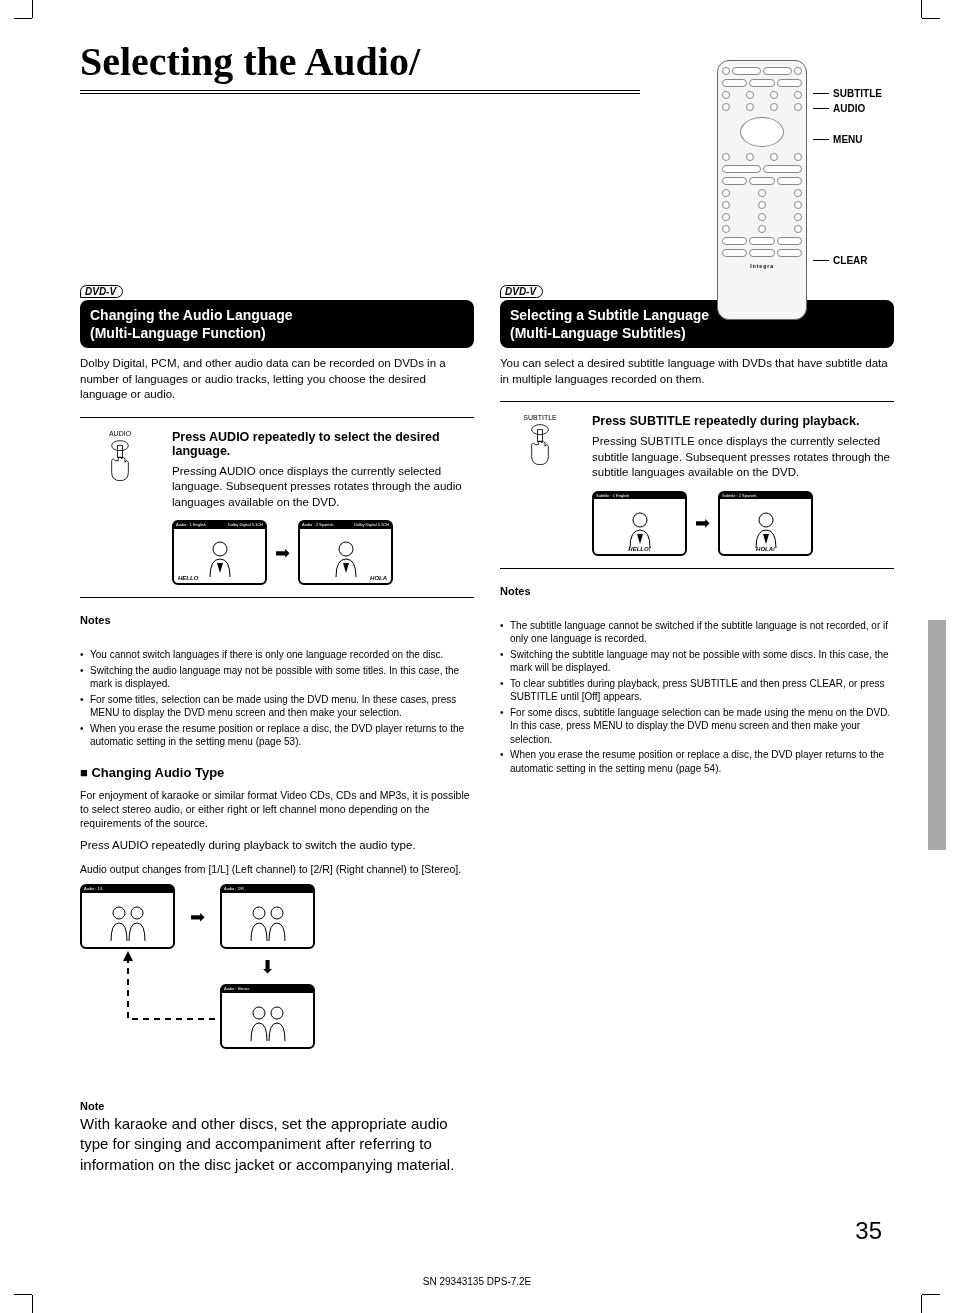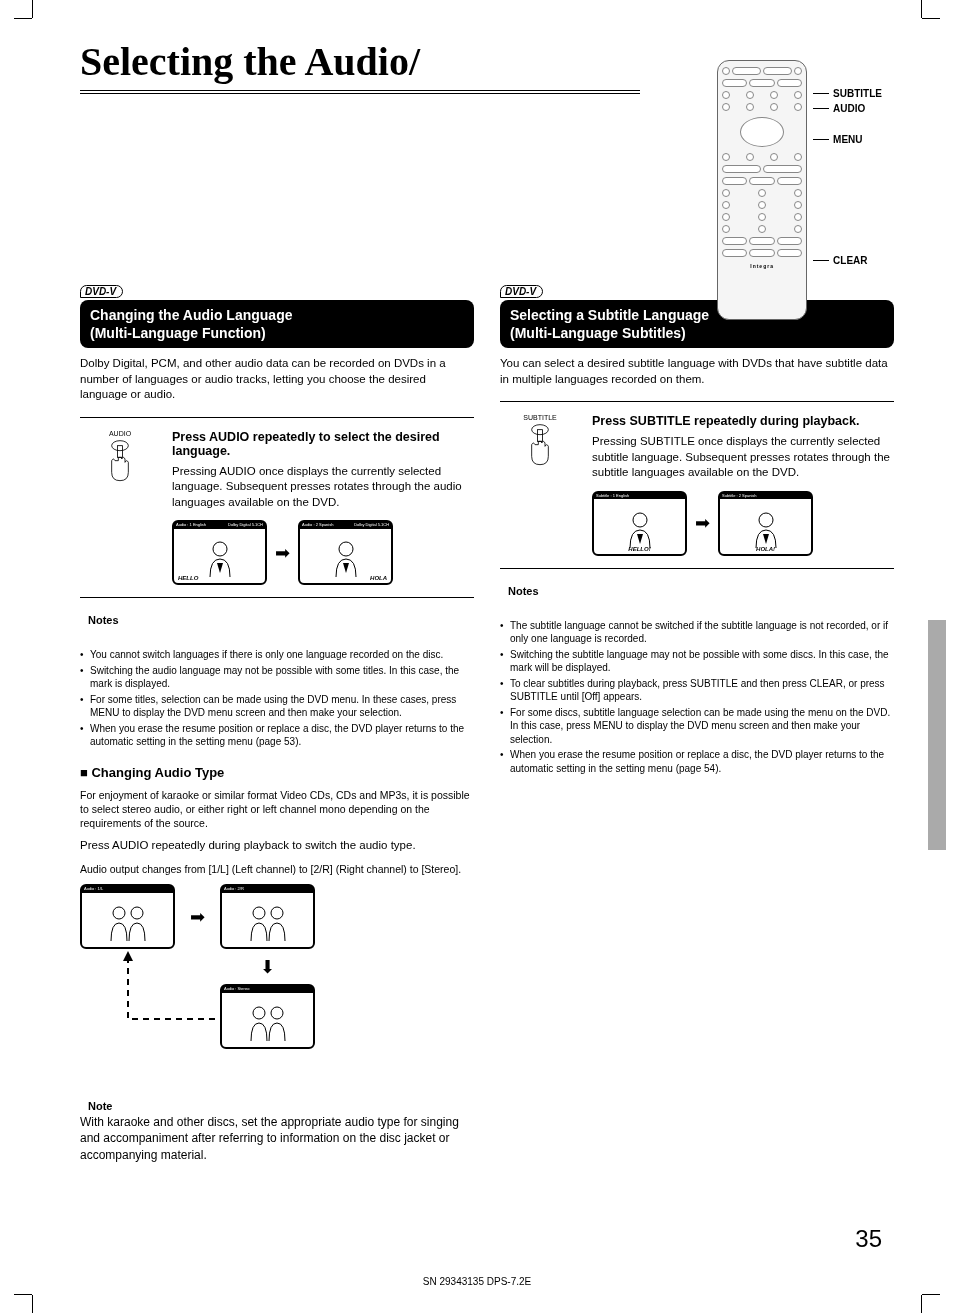--- a/index.html
+++ b/index.html
@@ -126,21 +126,21 @@
   }
   .tv-bar { background:#000; color:#fff; font-size:4px; padding:1px 2px; line-height:1.1; }
   .tv-bar .r { float:right; }
   .tv-person {
     position:absolute; bottom:4px; left:50%; transform:translateX(-50%);
     width:50px; height:40px;
   }
   .tv-label { position:absolute; font-size:6px; font-weight:bold; font-style:italic; }
   .arrow { font-size:18px; }
 
-  .notes-title { font-weight: bold; font-size: 11px; margin-top: 16px; margin-left: 8px; }
+  .notes-title { font-weight: bold; font-size: 11px; margin-top: 16px; }
   .notes-list { margin-top: 22px; padding-left: 0; }
   .notes-list li { font-size: 10px; line-height: 1.35; list-style: none; padding-left: 10px; position:relative; margin-bottom:2px; }
   .notes-list li::before { content:"•"; position:absolute; left:0; }
 
   .sub-heading { font-weight:bold; font-size:13px; margin-top:16px; }
   .sub-heading::before { content:"■ "; }
 
   .cycle-diagram { margin-top:8px; position:relative; width:320px; height:200px; }
   .cycle-diagram .tv { position:absolute; }
   .cycle-diagram .arrow-abs { position:absolute; font-size:18px; }
@@ -149,21 +149,21 @@
     position:absolute;
     right: 8px;
     top: 620px;
     width: 18px;
     height: 230px;
     background: #aaa;
   }
 
   .page-number {
     position:absolute;
-    bottom: 60px;
+    bottom: 68px;
     right: 72px;
     font-size: 24px;
   }
   .footer-code {
     position:absolute;
     bottom: 26px;
     left: 50%;
     transform: translateX(-50%);
     font-size: 10px;
   }
@@ -364,21 +364,21 @@
             <path d="M8 38 Q8 20 16 20 Q24 20 24 38 M26 38 Q26 20 34 20 Q42 20 42 38" fill="none" stroke="#000"></path>
           </svg>
       </div>
       <svg style="position:absolute;top:65px;left:40px;width:100px;height:100px">
         <path d="M8 8 L8 70 L95 70" fill="none" stroke="#000" stroke-width="2" stroke-dasharray="6 5"></path>
         <path d="M3 12 L8 2 L13 12 Z" fill="#000"></path>
       </svg>
     </div>
 
     <div class="notes-title">Note</div>
-    <p style="font-size:12px;line-height:1.35;margin-top:2px">With karaoke and other discs, set the appropriate audio type for singing and accompaniment after referring to information on the disc jacket or accompanying material.</p>
+    <p style="font-size:15px;line-height:1.35;margin-top:2px">With karaoke and other discs, set the appropriate audio type for singing and accompaniment after referring to information on the disc jacket or accompanying material.</p>
   </div>
 
   <div class="col">
     <span class="dvd-v">DVD-V</span>
     <div class="section-header">
       <span>Selecting a Subtitle Language</span><br>
       <span>(Multi-Language Subtitles)</span>
     </div>
     <p class="body-text">You can select a desired subtitle language with DVDs that have subtitle data in multiple languages recorded on them.</p>
 

